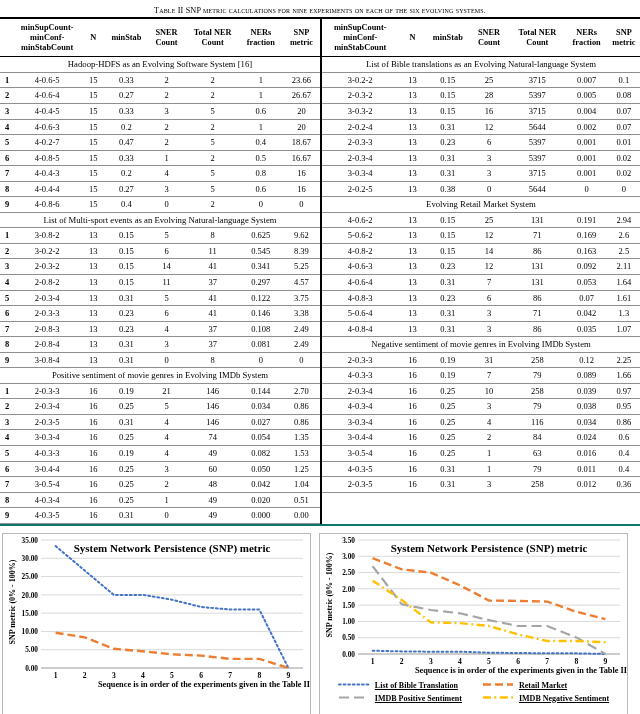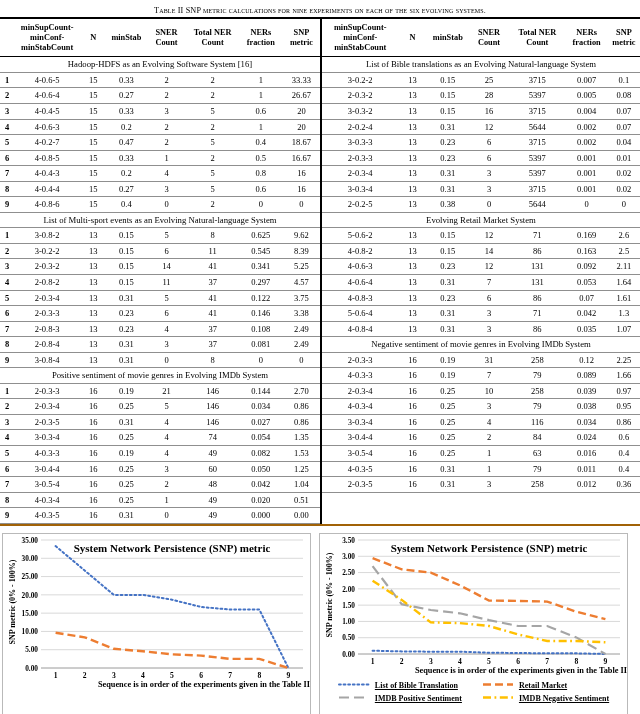--- a/index.html
+++ b/index.html
@@ -1,18 +1,18 @@
 <!DOCTYPE html>
 <html><head>
 <meta charset="utf-8">
 <style>
   html,body{margin:0;padding:0;background:#fff;}
   body{width:640px;height:714px;font-family:"Liberation Serif",serif;color:#000;overflow:hidden;}
   .tbl-title{text-align:center;font-variant:small-caps;font-size:8.2px;padding-top:6px;letter-spacing:.15px;}
-  .table-wrap{display:flex;margin-top:2px;border-top:2px solid #000;border-bottom:2px solid #a16207;}
+  .table-wrap{display:flex;margin-top:2px;border-top:2px solid #000;border-bottom:2px solid #0f766e;}
   .half{width:321px;}
   .half.right{width:319px;border-left:2.5px solid #000;}
   table{border-collapse:collapse;width:100%;table-layout:fixed;}
   th{font-size:8.3px;font-weight:bold;text-align:center;vertical-align:middle;line-height:1.18;border-bottom:1.5px solid #000;padding:4px 1px;overflow:hidden;}
   td{font-size:8.5px;text-align:center;line-height:14.55px;border-bottom:1px solid #8f8f8f;padding:0 1px;white-space:nowrap;overflow:hidden;}
   td.sect{font-weight:normal;font-size:8.7px;}
   td.num{font-weight:bold;}
   .charts{display:flex;gap:8px;margin:7px 2px 0 2px;}
   .chart-box{border:1px solid #b9b9b9;width:309px;height:184px;background:#fff;padding-top:2px;box-sizing:border-box;}
   .chart-box svg{display:block;margin:0 auto;}
@@ -58,21 +58,21 @@
               <td class="sect" colspan="8">Hadoop-HDFS as an Evolving Software System [16]</td>
             </tr>
             <tr>
               <td class="num">1</td>
               <td>4-0.6-5</td>
               <td>15</td>
               <td>0.33</td>
               <td>2</td>
               <td>2</td>
               <td>1</td>
-              <td>33.33</td>
+              <td>23.66</td>
             </tr>
             <tr>
               <td class="num">2</td>
               <td>4-0.6-4</td>
               <td>15</td>
               <td>0.27</td>
               <td>2</td>
               <td>2</td>
               <td>1</td>
               <td>26.67</td>
@@ -392,29 +392,20 @@
             <tr>
               <td>2-0.2-4</td>
               <td>13</td>
               <td>0.31</td>
               <td>12</td>
               <td>5644</td>
               <td>0.002</td>
               <td>0.07</td>
             </tr>
             <tr>
-              <td>3-0.3-3</td>
-              <td>13</td>
-              <td>0.23</td>
-              <td>6</td>
-              <td>3715</td>
-              <td>0.002</td>
-              <td>0.04</td>
-            </tr>
-            <tr>
               <td>2-0.3-3</td>
               <td>13</td>
               <td>0.23</td>
               <td>6</td>
               <td>5397</td>
               <td>0.001</td>
               <td>0.01</td>
             </tr>
             <tr>
               <td>2-0.3-4</td>
@@ -438,20 +429,29 @@
               <td>2-0.2-5</td>
               <td>13</td>
               <td>0.38</td>
               <td>0</td>
               <td>5644</td>
               <td>0</td>
               <td>0</td>
             </tr>
             <tr>
               <td class="sect" colspan="7">Evolving Retail Market System</td>
+            </tr>
+            <tr>
+              <td>4-0.6-2</td>
+              <td>13</td>
+              <td>0.15</td>
+              <td>25</td>
+              <td>131</td>
+              <td>0.191</td>
+              <td>2.94</td>
             </tr>
             <tr>
               <td>5-0.6-2</td>
               <td>13</td>
               <td>0.15</td>
               <td>12</td>
               <td>71</td>
               <td>0.169</td>
               <td>2.6</td>
             </tr>

